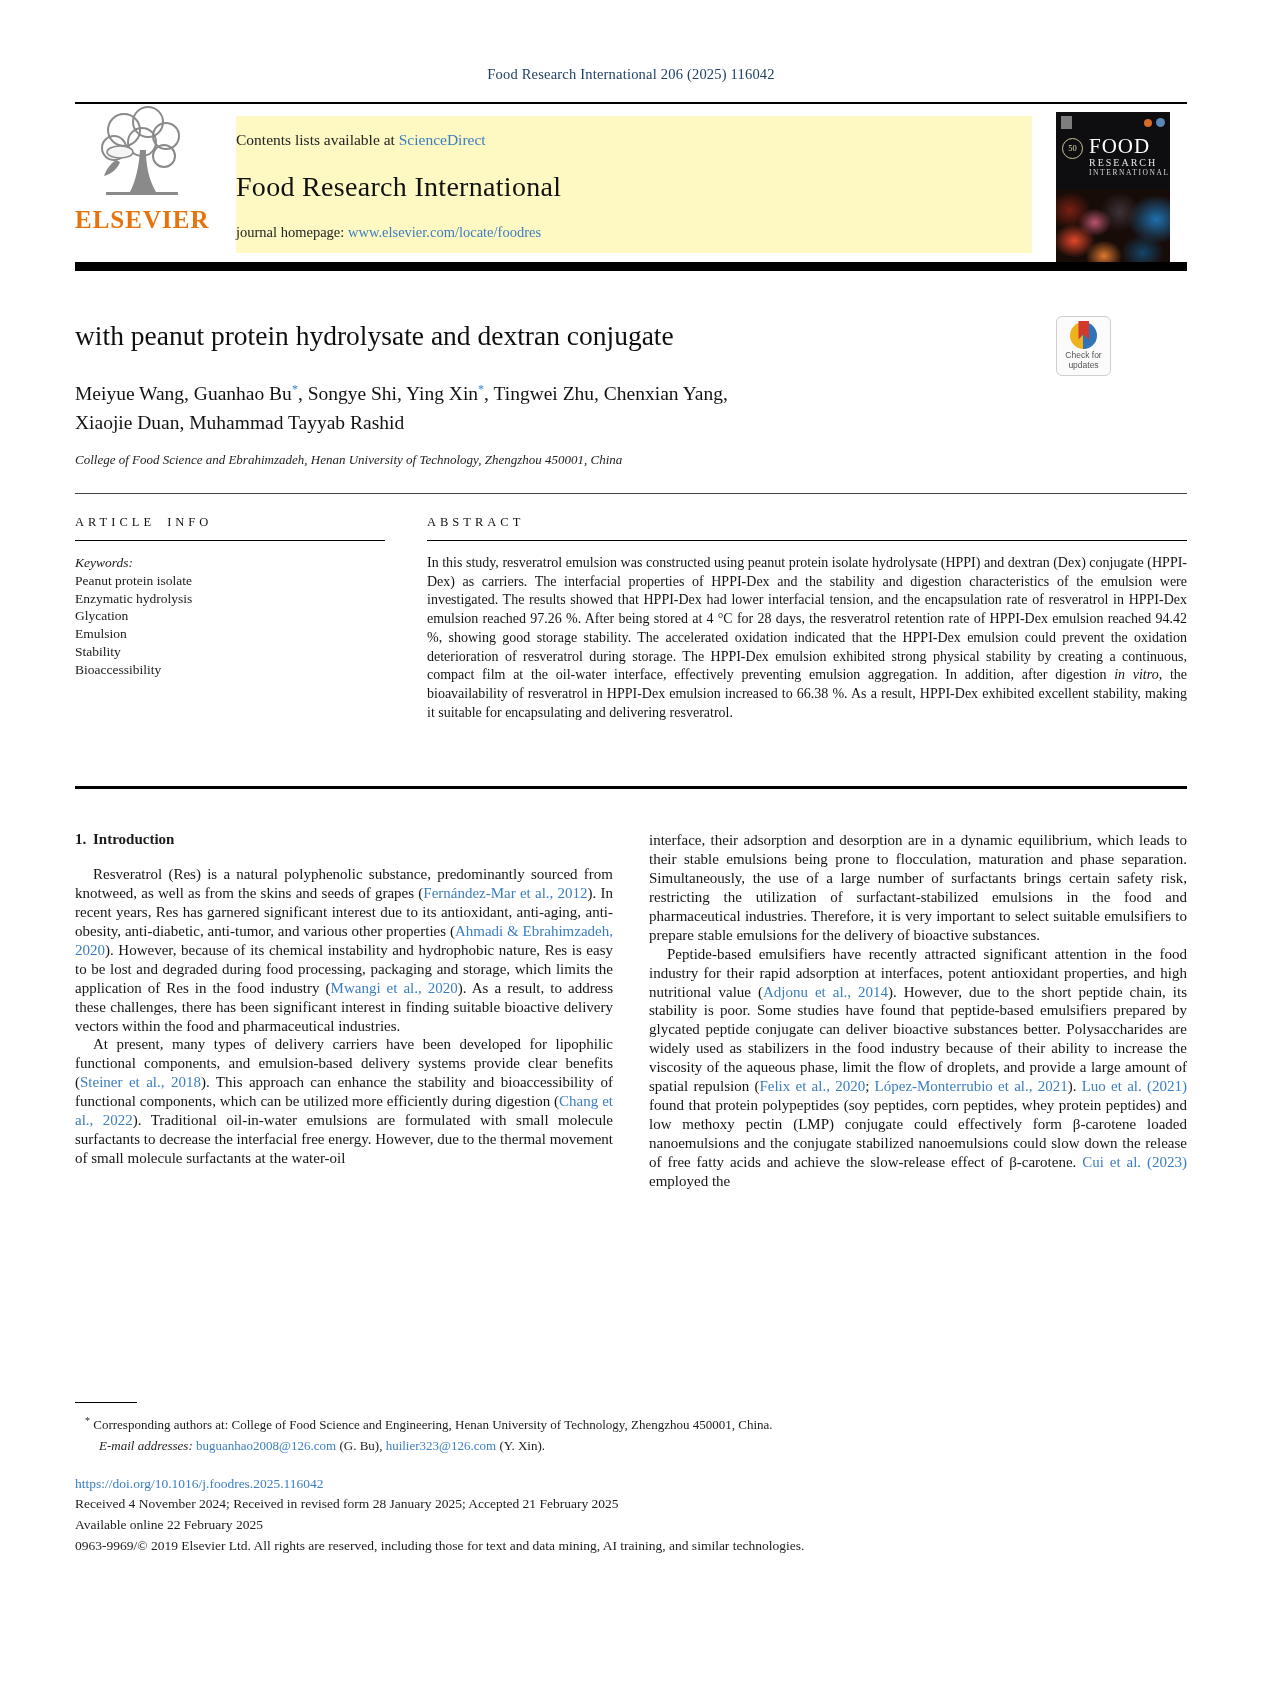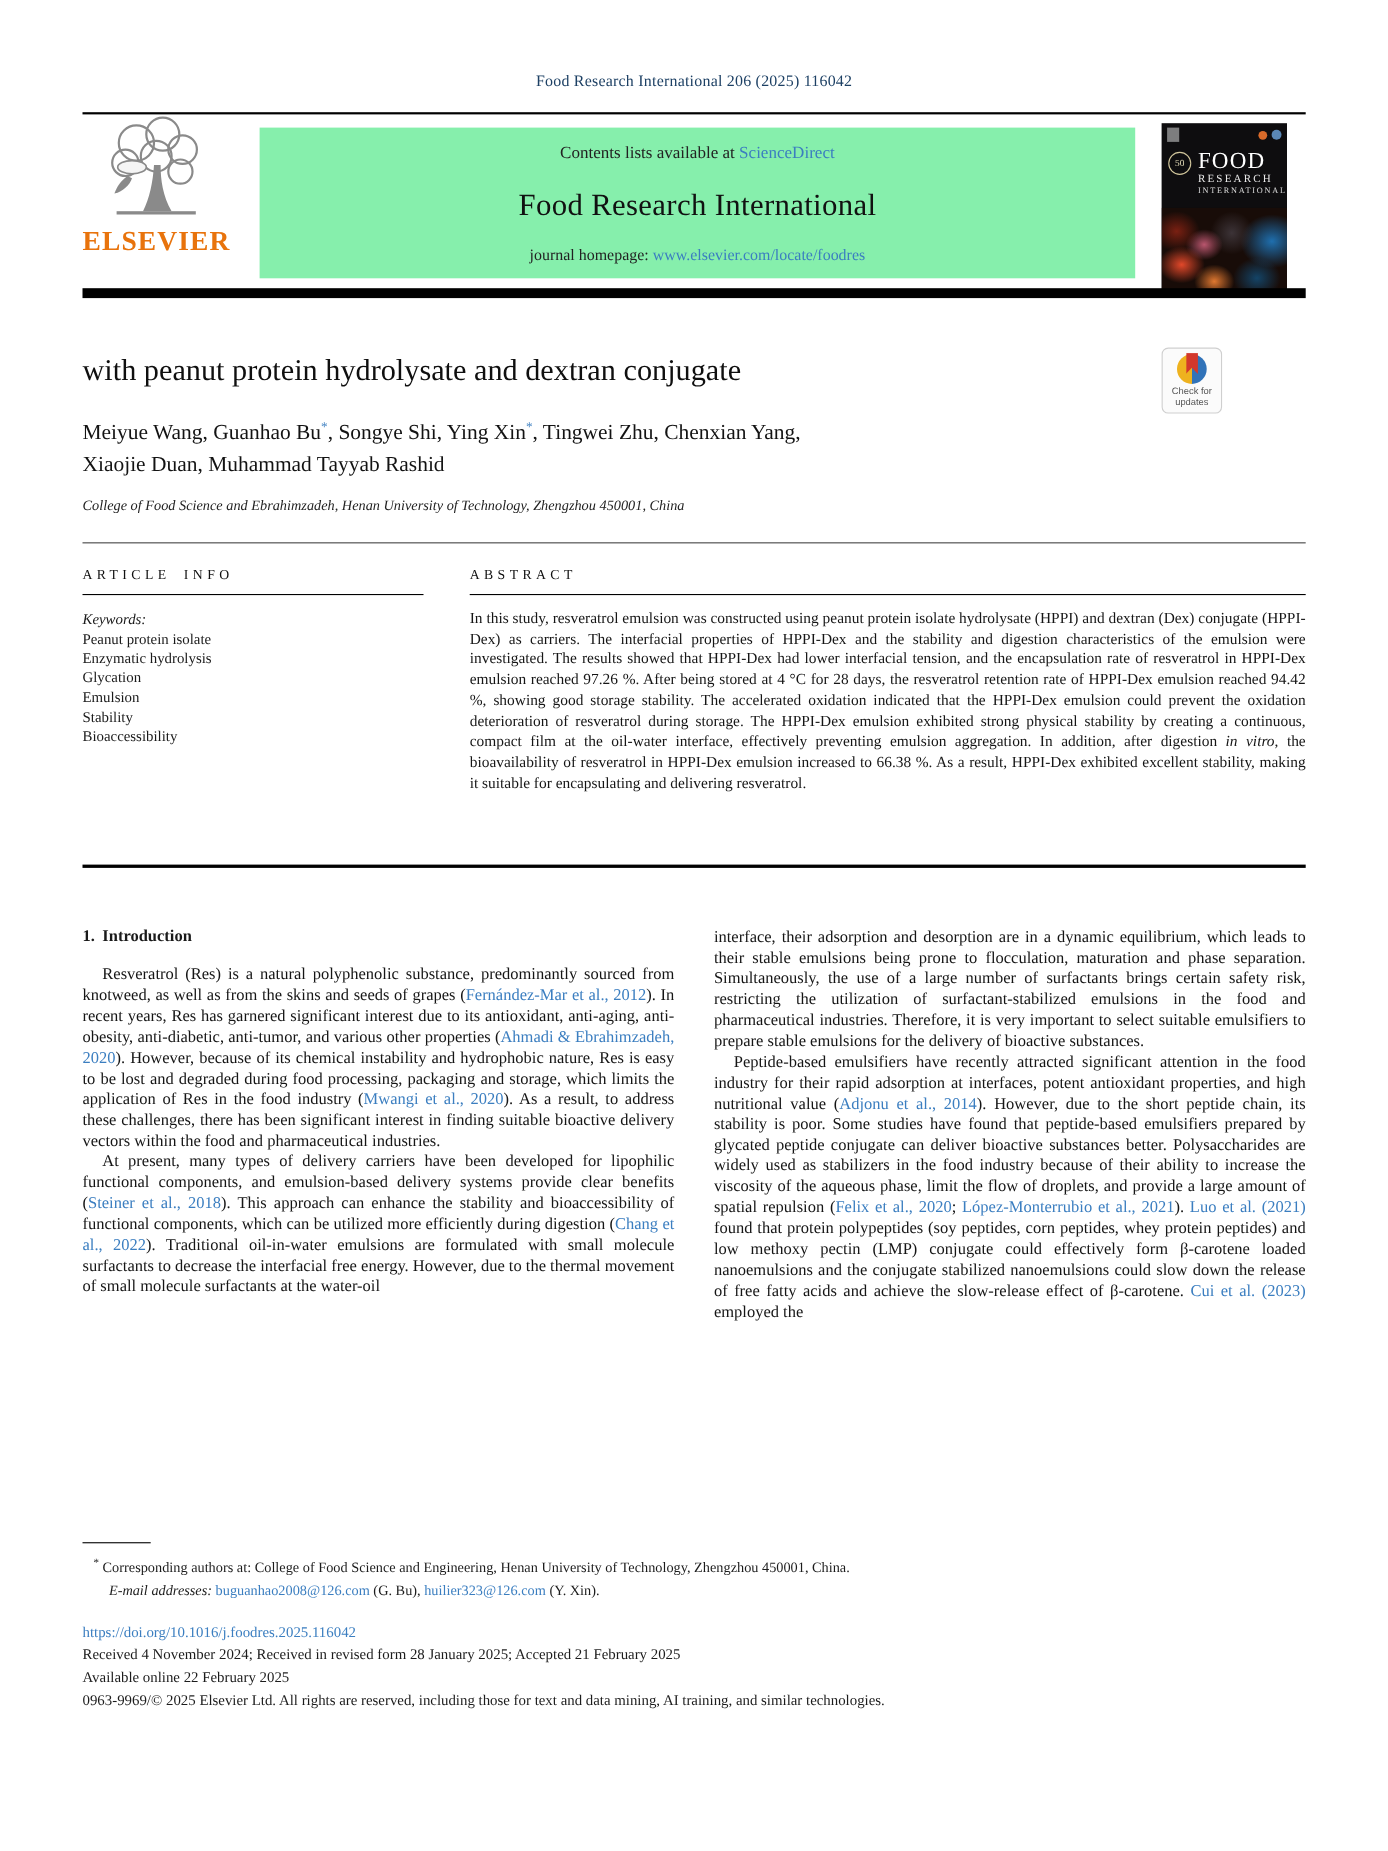--- a/index.html
+++ b/index.html
@@ -18,21 +18,21 @@
     overflow:hidden;
   }
   
   .journal-ref{
     position:absolute;top:66px;left:0;width:100%;
     text-align:center;font-size:14.5px;color:#1d4064;letter-spacing:.2px;
   }
   .top-rule{position:absolute;left:75px;top:102px;width:1112px;height:2px;background:#000;}
   .masthead-band{
     position:absolute;left:236px;top:116px;width:796px;height:137px;
-    background:#86efac;text-align:center;
+    background:#fef9c3;
   }
   .contents-line{margin-top:15px;font-size:15.5px;color:#222;}
   .band-title{margin-top:22px;font-size:28px;color:#111;letter-spacing:.3px;}
   .homepage-line{margin-top:21px;font-size:14.5px;color:#222;}
   .lnk{color:var(--link);cursor:pointer;text-decoration:none;}
   .elsevier-logo{position:absolute;left:75px;top:100px;width:134px;height:142px;text-align:right;font-weight:bold;}
   .elsevier-logo svg{display:block;margin:0 auto;}
   .elsevier-wordmark{
     font-size:25px;color:#e8730c;letter-spacing:1px;margin-top:-2px;
     font-family:"Liberation Serif",serif;
@@ -99,21 +99,21 @@
   .info-grid{display:flex;margin-top:15px;}
   .info-col{width:310px;flex:none;}
   .abs-col{margin-left:42px;flex:1;}
   .col-heading{font-size:12.5px;letter-spacing:4px;word-spacing:5px;color:#111;padding-top:6px;}
   .col-rule{height:1px;background:#000;margin-top:10px;margin-bottom:13px;}
   .kw-label{font-size:13.5px;font-style:italic;line-height:17.8px;}
   .kw-item{font-size:13.5px;line-height:17.8px;}
   .abstract-text{font-size:14px;line-height:18.7px;text-align:justify;color:#151515;}
   .section-bar{height:3px;background:#000;margin-top:64px;}
   
-  .intro-section{display:flex;gap:36px;padding-top:54px;}
+  .intro-section{display:flex;gap:36px;padding-top:42px;}
   .intro-col{flex:1;min-width:0;}
   .intro-heading{font-size:15px;font-weight:bold;margin-bottom:17px;word-spacing:3px;}
   .body-p{font-size:15px;line-height:18.9px;text-align:justify;color:#151515;}
   .body-p.indent{text-indent:18px;}
   
   .page-footer{position:absolute;left:75px;top:1402px;width:1112px;}
   .fn-rule{width:62px;height:1px;background:#000;}
   .fn-line{font-size:13px;line-height:21px;color:#1c1c1c;}
   .fn-corresponding{margin-top:11px;padding-left:10px;}
   .fn-email{padding-left:24px;}
@@ -251,16 +251,16 @@
     <div class="fn-line fn-email">
       <span class="em-label">E-mail addresses:</span>
       <span> </span>
       <span class="lnk">buguanhao2008@126.com</span><span> (G. Bu), </span><span class="lnk">huilier323@126.com</span><span> (Y. Xin).</span>
     </div>
     <div class="doi-line">
       <span class="lnk">https://doi.org/10.1016/j.foodres.2025.116042</span>
     </div>
     <div class="footer-line">Received 4 November 2024; Received in revised form 28 January 2025; Accepted 21 February 2025</div>
     <div class="footer-line">Available online 22 February 2025</div>
-    <div class="footer-line">0963-9969/© 2025 Elsevier Ltd. All rights are reserved, including those for text and data mining, AI training, and similar technologies.</div>
+    <div class="footer-line">0963-9969/© 2019 Elsevier Ltd. All rights are reserved, including those for text and data mining, AI training, and similar technologies.</div>
   </div>
 
 </div>
 
 </body></html>

